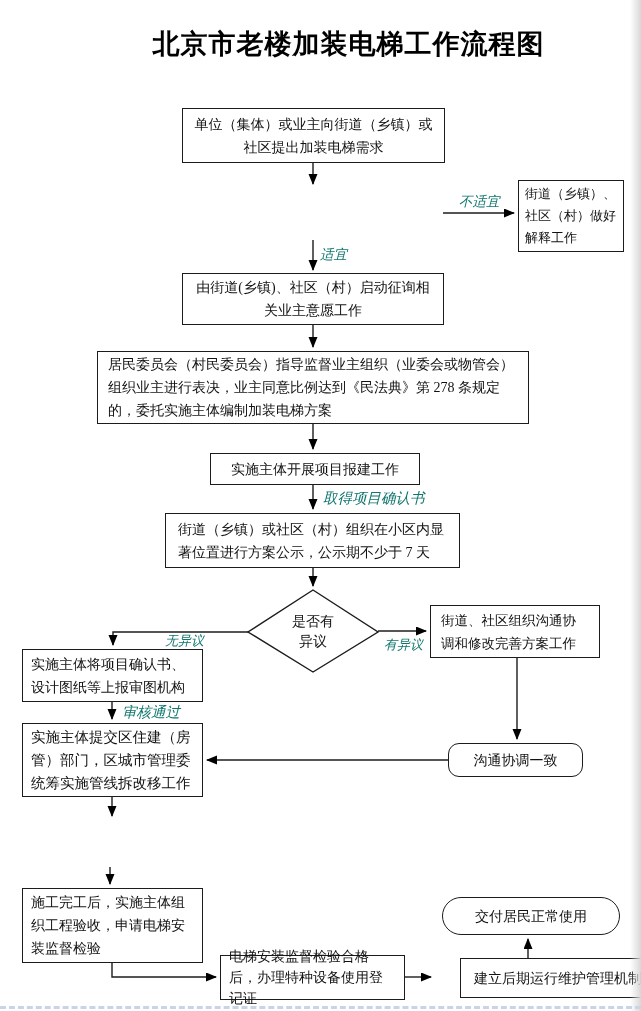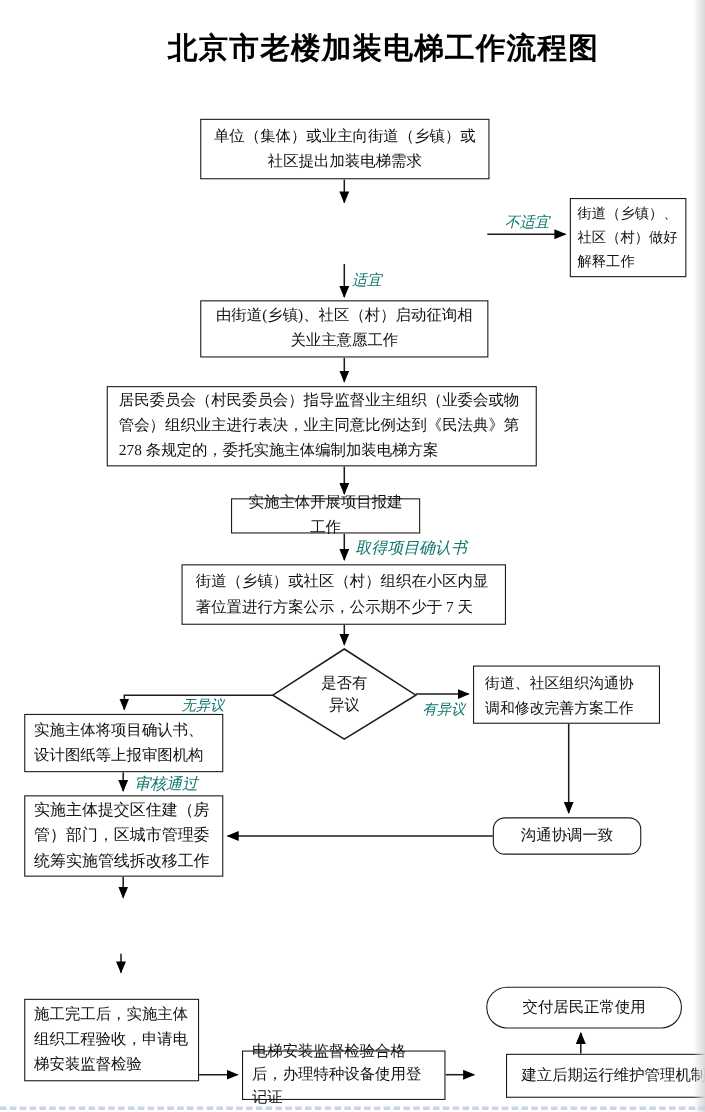--- a/index.html
+++ b/index.html
@@ -81,38 +81,38 @@
     </g>
   </svg>
 
   <div class="node center" style="left:182px;top:108px;width:263px;height:55px;">单位（集体）或业主向街道（乡镇）或社区提出加装电梯需求</div>
 
 
   <div class="node left" style="left:518px;top:180px;width:106px;height:72px;font-size:13px;line-height:22px;padding:19px 6px;">街道（乡镇）、社区（村）做好解释工作</div>
 
   <div class="node center" style="left:182px;top:273px;width:262px;height:52px;">由街道(乡镇)、社区（村）启动征询相关业主意愿工作</div>
 
-  <div class="node left" style="left:97px;top:351px;width:391px;height:73px;padding:2px 10px;">居民委员会（村民委员会）指导监督业主组织（业委会或物管会）组织业主进行表决，业主同意比例达到《民法典》第 278 条规定的，委托实施主体编制加装电梯方案</div>
+  <div class="node left" style="left:97px;top:351px;width:432px;height:73px;padding:2px 10px;">居民委员会（村民委员会）指导监督业主组织（业委会或物管会）组织业主进行表决，业主同意比例达到《民法典》第 278 条规定的，委托实施主体编制加装电梯方案</div>
 
-  <div class="node center" style="left:210px;top:453px;width:172px;height:32px;">实施主体开展项目报建工作</div>
+  <div class="node center" style="left:210px;top:453px;width:210px;height:32px;">实施主体开展项目报建工作</div>
 
   <div class="node left" style="left:165px;top:513px;width:295px;height:55px;padding:3px 12px;">街道（乡镇）或社区（村）组织在小区内显著位置进行方案公示，公示期不少于 7 天</div>
 
   <div class="diamond-text" style="left:287px;top:612px;width:52px;">是否有异议</div>
 
   <div class="node left" style="left:430px;top:605px;width:170px;height:53px;font-size:13.5px;padding:3px 10px;">街道、社区组织沟通协调和修改完善方案工作</div>
 
   <div class="node left" style="left:22px;top:649px;width:181px;height:53px;padding:3px 8px;">实施主体将项目确认书、设计图纸等上报审图机构</div>
 
   <div class="node left" style="left:22px;top:723px;width:181px;height:74px;padding:2px 8px;font-size:14.5px;">实施主体提交区住建（房管）部门，区城市管理委统筹实施管线拆改移工作</div>
 
   <div class="node center" style="left:448px;top:743px;width:135px;height:34px;border-radius:11px;">沟通协调一致</div>
 
 
-  <div class="node left" style="left:22px;top:888px;width:159px;height:75px;padding:2px 8px;margin-top:20px;">施工完工后，实施主体组织工程验收，申请电梯安装监督检验</div>
+  <div class="node left" style="left:22px;top:888px;width:181px;height:75px;padding:2px 8px;">施工完工后，实施主体组织工程验收，申请电梯安装监督检验</div>
 
   <div class="node left" style="left:220px;top:955px;width:185px;height:45px;padding:2px 8px;line-height:21px;">电梯安装监督检验合格后，办理特种设备使用登记证</div>
 
   <div class="node center" style="left:460px;top:958px;width:196px;height:40px;">建立后期运行维护管理机制</div>
 
   <div class="node stadium" style="left:442px;top:897px;width:178px;height:38px;">交付居民正常使用</div>
 
   <span class="edge-label" style="left:459px;top:193px;">不适宜</span>
   <span class="edge-label" style="left:320px;top:246px;">适宜</span>
   <span class="edge-label" style="left:323px;top:489px;font-size:14.5px;">取得项目确认书</span>

